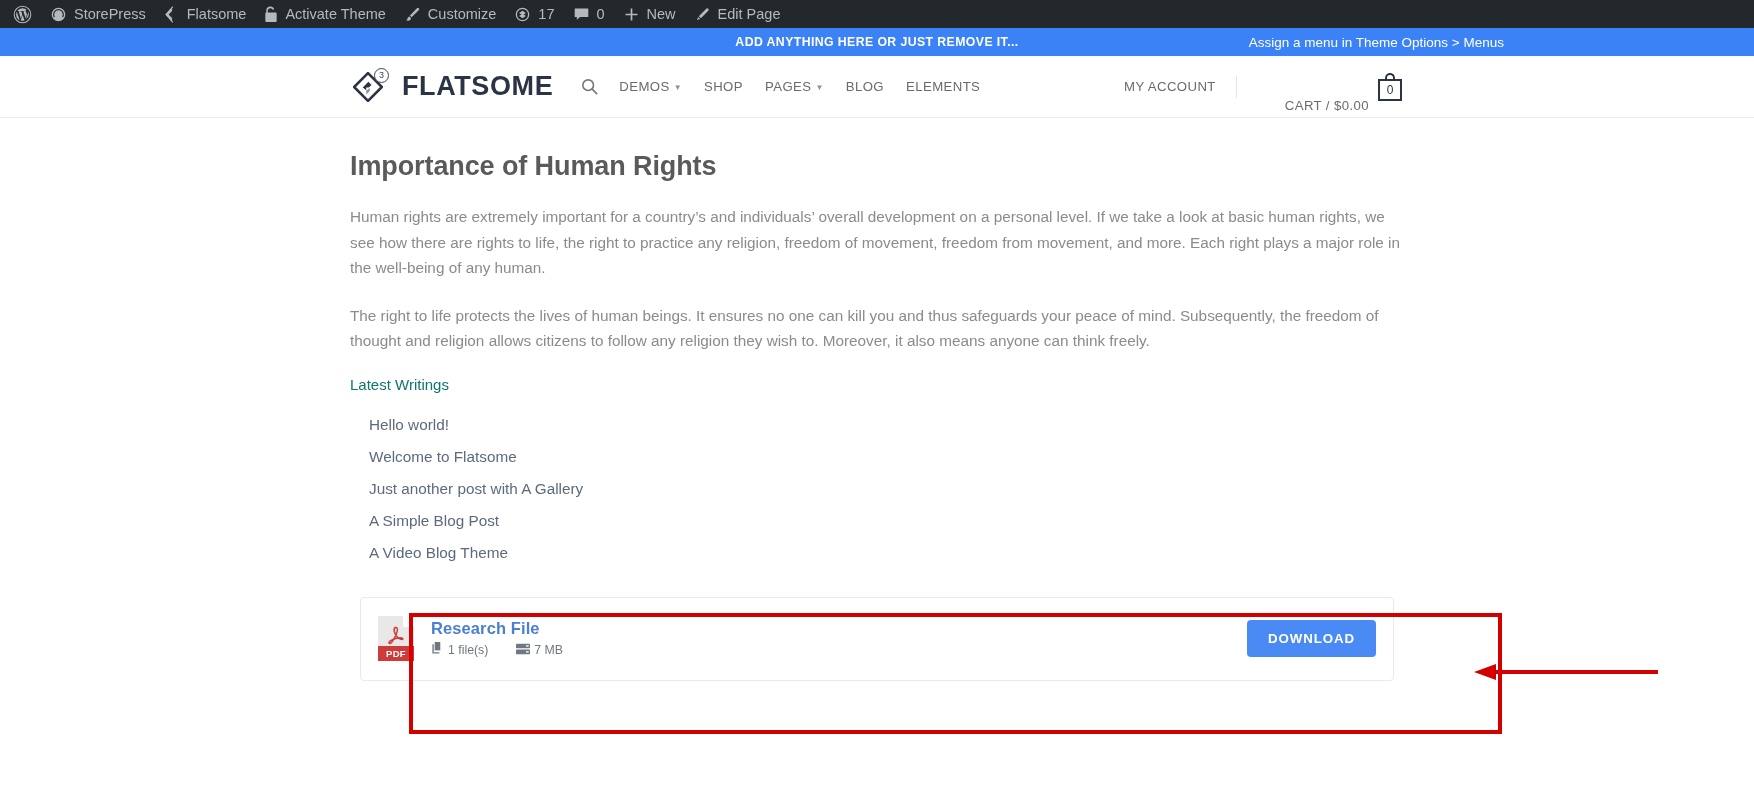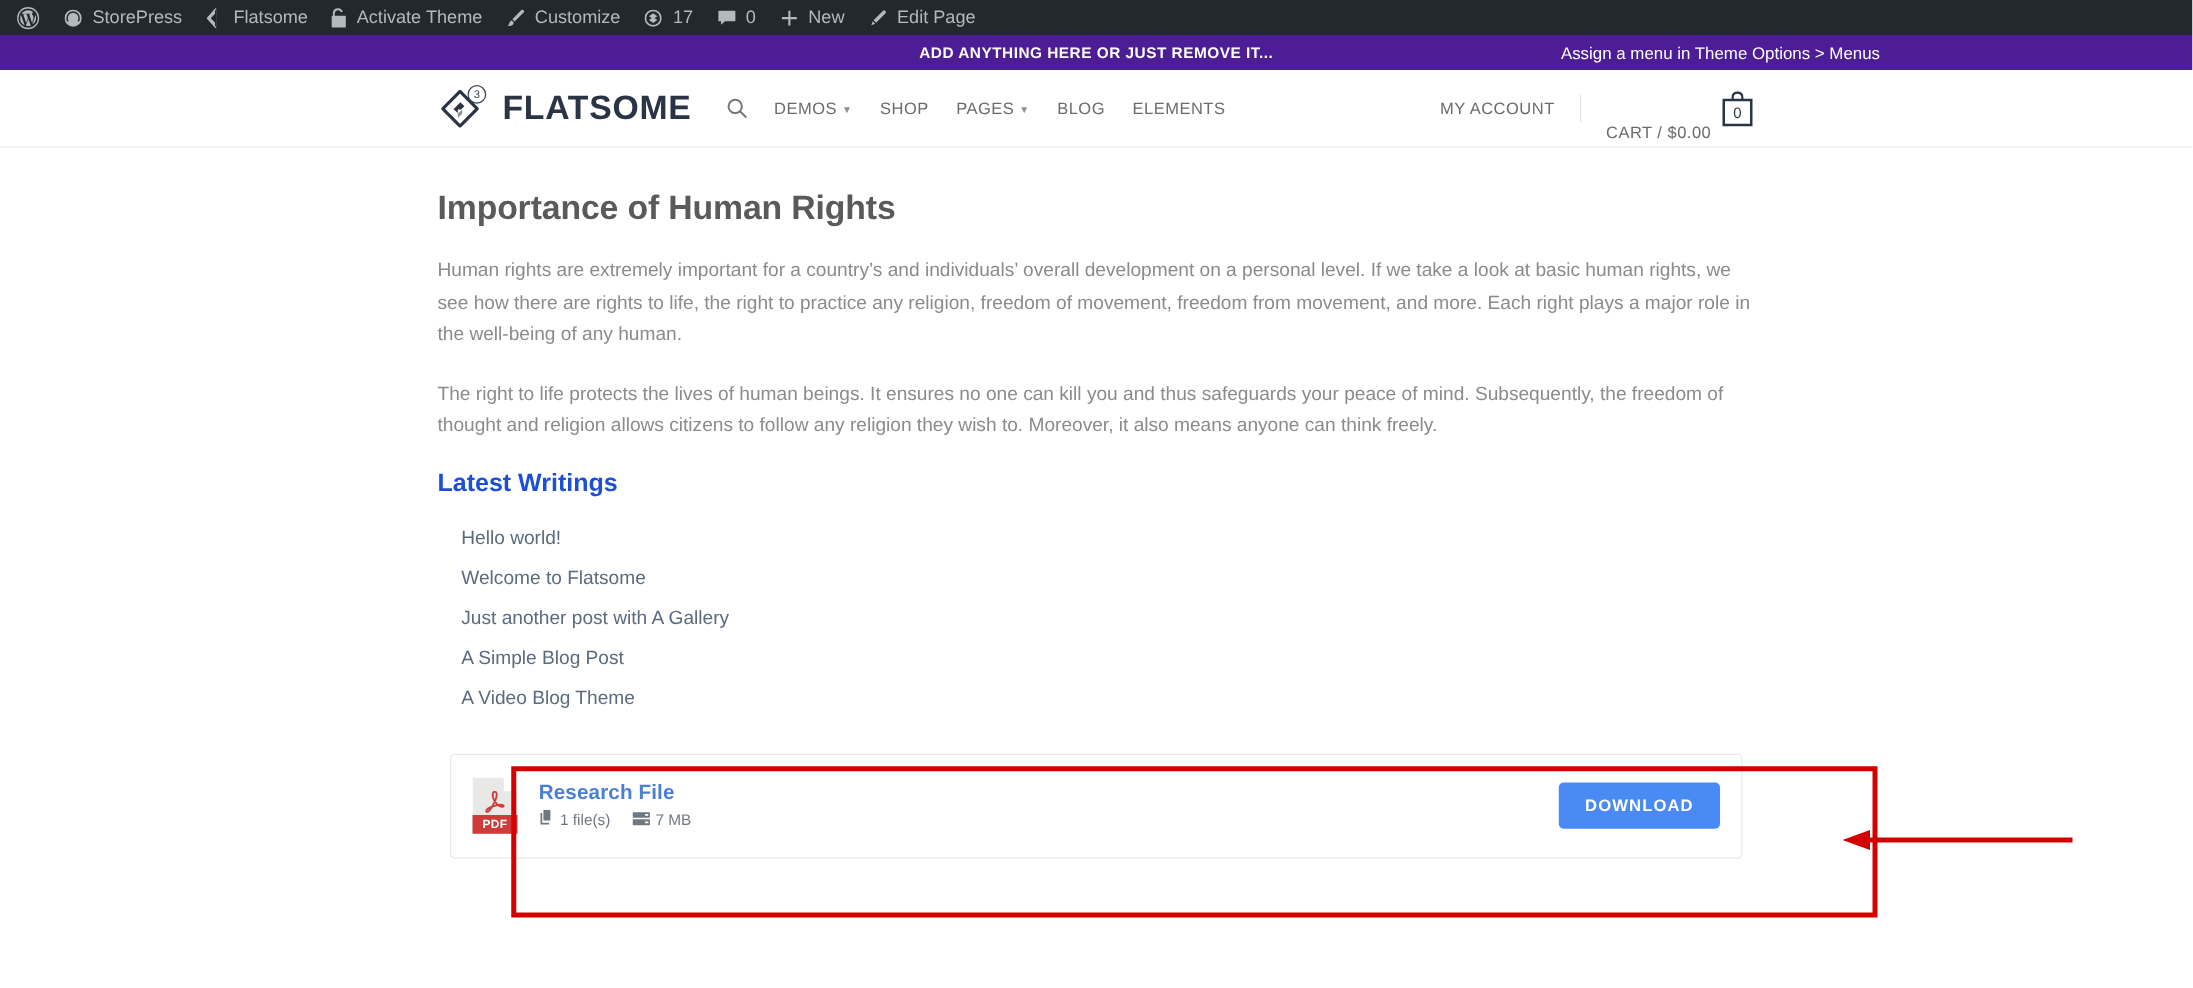--- a/index.html
+++ b/index.html
@@ -30,21 +30,21 @@
     gap: 7px;
     cursor: pointer;
   }
   .ab-label { line-height: 1; }
   .ab-ico { display: flex; align-items: center; justify-content: center; }
   .ab-ico svg { display: block; }
 
   
   #notice-bar {
     height: 28px;
-    background: #4c1d95;
+    background: #3b82f6;
     color: #ffffff;
     display: flex;
     align-items: center;
     position: relative;
     font-size: 12.5px;
   }
   #notice-text {
     position: absolute;
     left: 50%;
     transform: translateX(-50%);
@@ -123,20 +123,21 @@
   }
   .caret { font-size: 8px; position: relative; top: 1px; opacity: .75; }
   #search-btn { padding: 0 9px 0 2px; cursor: pointer; display: flex; align-items: center; height: 62px;}
 
   
   #header-right {
     margin-left: auto;
     display: flex;
     align-items: center;
     height: 62px;
+    gap: 28px;
   }
   #account-link {
     font-size: 13.2px;
     letter-spacing: .4px;
     text-transform: uppercase;
     color: #6b6b6b;
     padding-right: 20px;
     border-right: 1px solid #e4e4e4;
     cursor: pointer;
     line-height: 22px;
@@ -191,23 +192,23 @@
     margin-bottom: 22px;
   }
   .para {
     font-size: 15.3px;
     line-height: 25.5px;
     color: #8b8b8b;
     margin-bottom: 22px;
     font-weight: 400;
   }
   #section-title {
-    font-size: 20px;
-    color: #1d4ed8;
-    font-weight: 700;
+    font-size: 15px;
+    color: #0f766e;
+    font-weight: 400;
     margin-top: 18px;
     margin-bottom: 16px;
   }
   #writings-list { list-style: none; padding-left: 19px; }
   #writings-list li {
     font-size: 15.3px;
     color: #5b6b7d;
     line-height: 32px;
     cursor: pointer;
   }
@@ -248,21 +249,21 @@
     font-size: 16.5px;
     font-weight: 700;
     color: #4a7fd4;
     letter-spacing: .1px;
     cursor: pointer;
     margin-bottom: 4px;
   }
   #dl-subline {
     display: flex;
     align-items: center;
-    gap: 18px;
+    gap: 28px;
     color: #6f7880;
     font-size: 12.3px;
   }
   .meta-chip { display: flex; align-items: center; gap: 4px; }
   #dl-btn {
     margin-left: auto;
     background: #4a8af4;
     color: #ffffff;
     border: none;
     border-radius: 4px;

